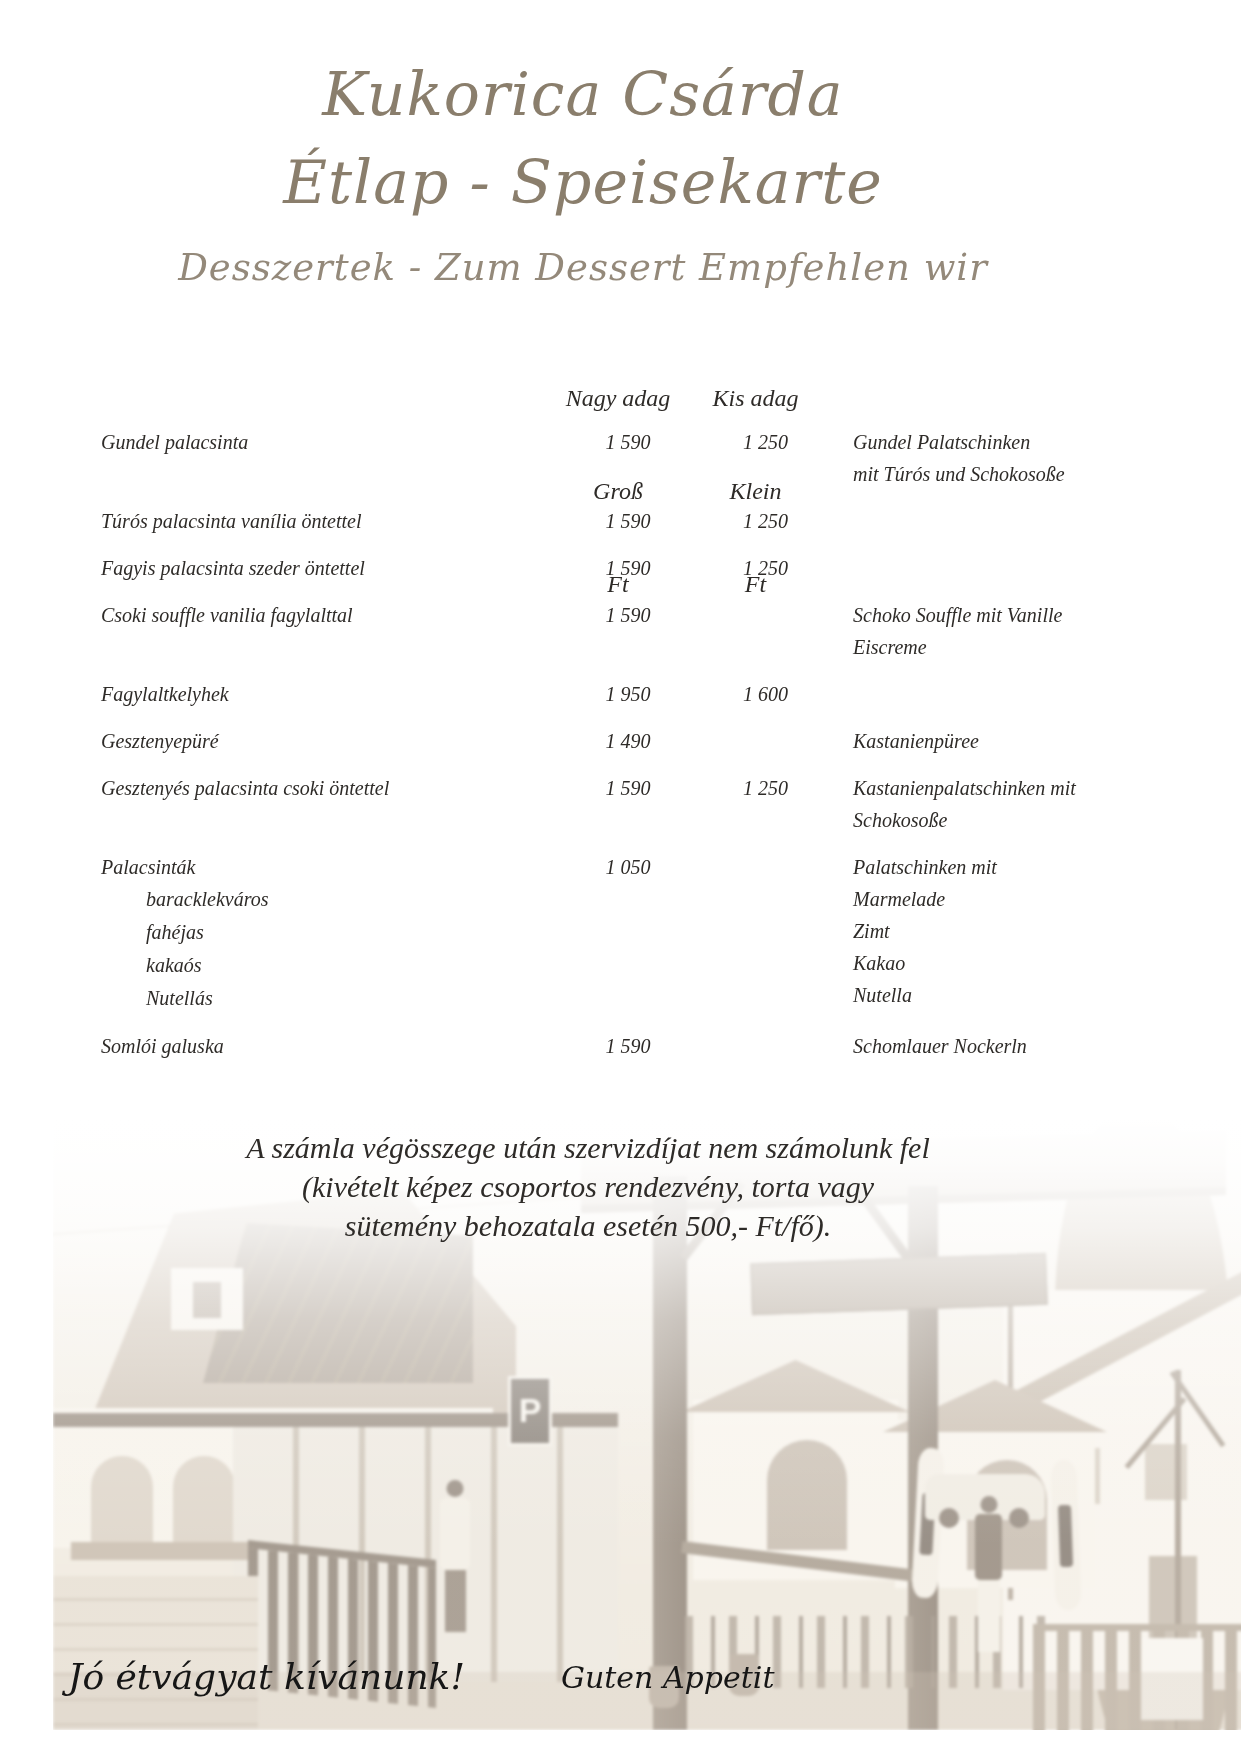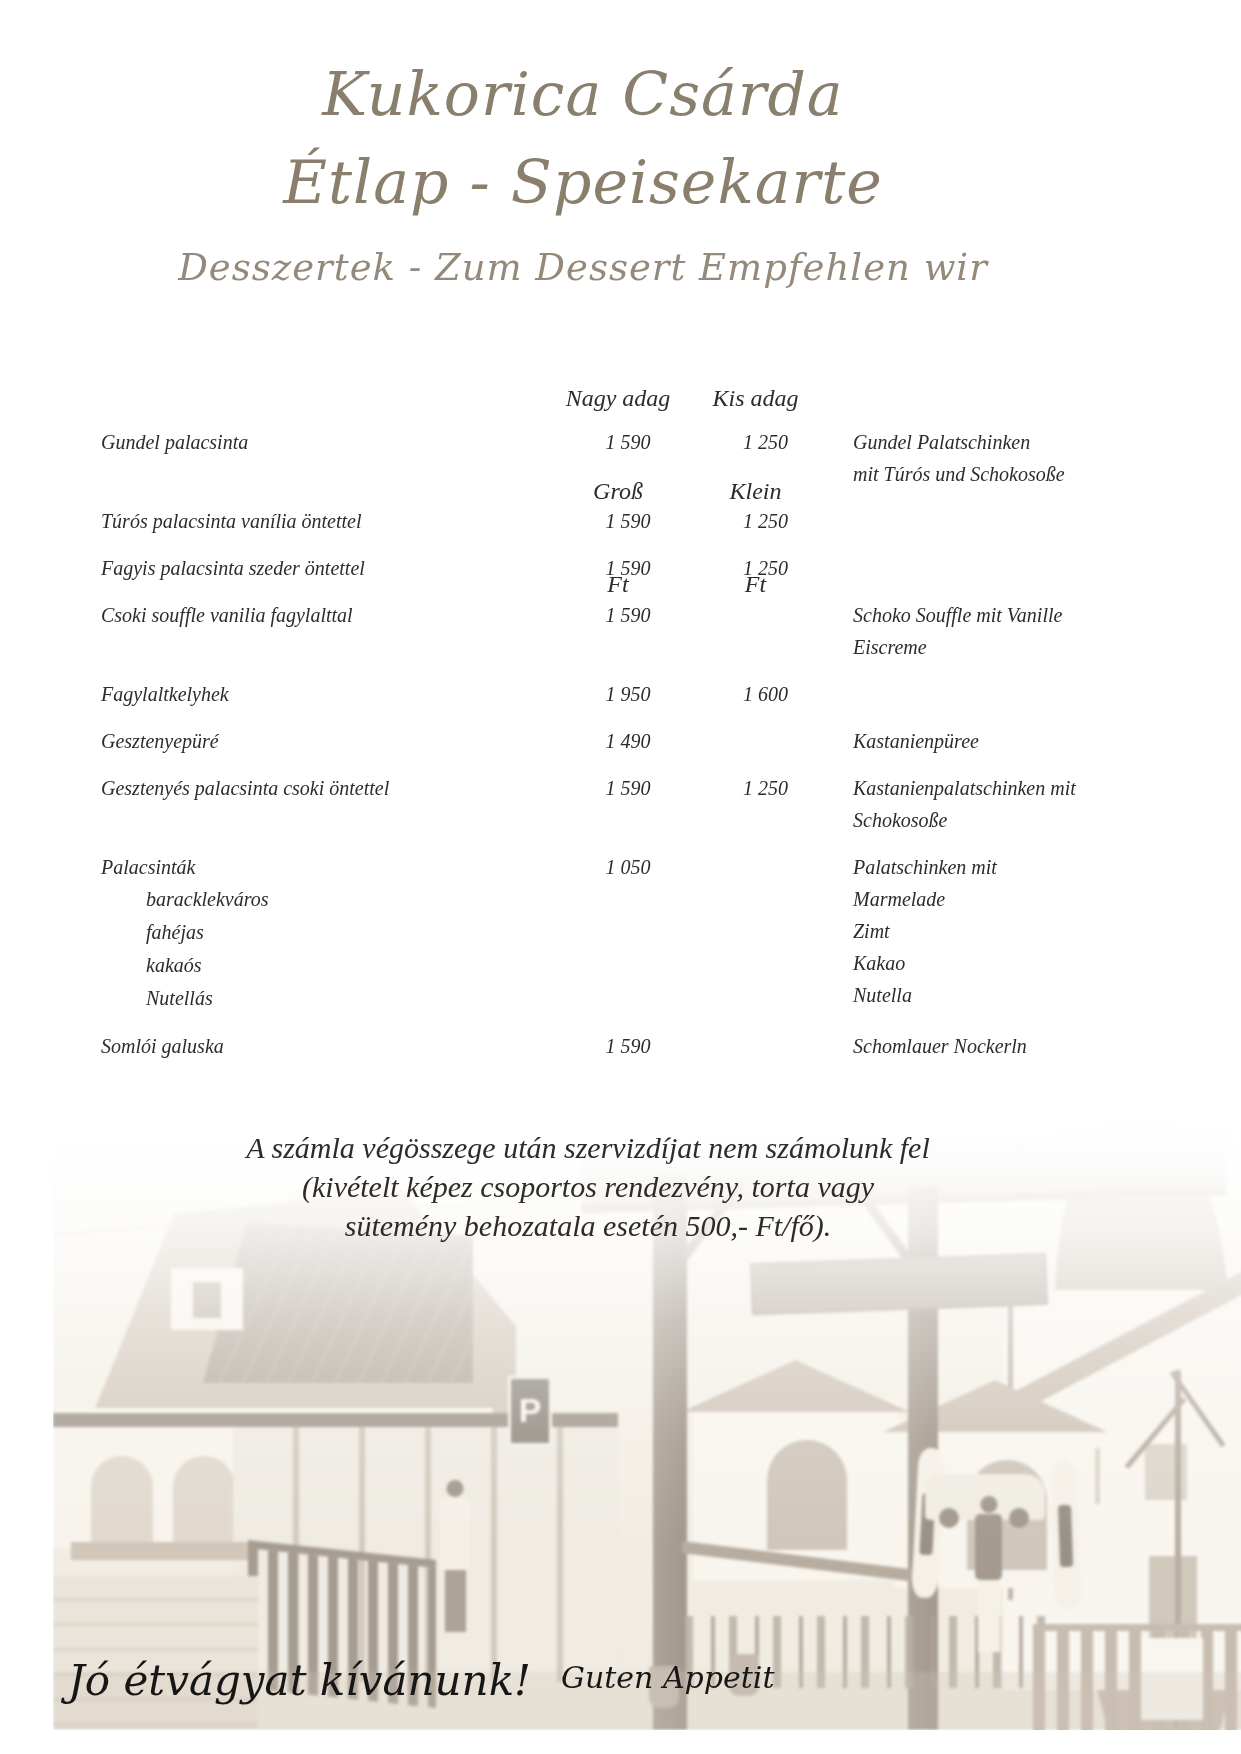--- a/index.html
+++ b/index.html
@@ -28,21 +28,21 @@
   .cell-p1,.cell-p2{text-align:center;}
   .cell-de{padding-left:25px;}
   .de-line{line-height:32px;}
 
   
   .note-block{position:absolute;top:1128px;left:0;width:1120px;text-align:center;z-index:6;
               font-size:30px;line-height:39px;color:var(--body-text,#2e2b28);}
 
   
   .footer-hu{position:absolute;left:40px;top:1656px;z-index:7;font-family:"DejaVu Serif",serif;
-             font-style:italic;font-size:42px;color:var(--footer-text,#161616);}
+             font-style:italic;font-size:36px;color:var(--footer-text,#161616);}
   .footer-de{position:absolute;left:533px;top:1660px;z-index:7;font-family:"DejaVu Serif",serif;
              font-size:30px;color:var(--footer-text,#161616);text-align:right;}
 
   
   .photo{position:absolute;left:25px;top:1118px;width:1191px;height:612px;z-index:1;overflow:hidden;}
   .scene{position:absolute;inset:0;filter:blur(1.4px);}
   .sky{position:absolute;inset:0;background:linear-gradient(180deg,#f2ede3 0%,#ece4d6 55%,#e6ddcc 100%);}
   .wire{position:absolute;height:2px;background:#cfc5b4;}
   .wire1{top:92px;left:-30px;width:720px;transform:rotate(-4deg);}
   .wire2{top:58px;left:290px;width:880px;transform:rotate(-2.3deg);}

